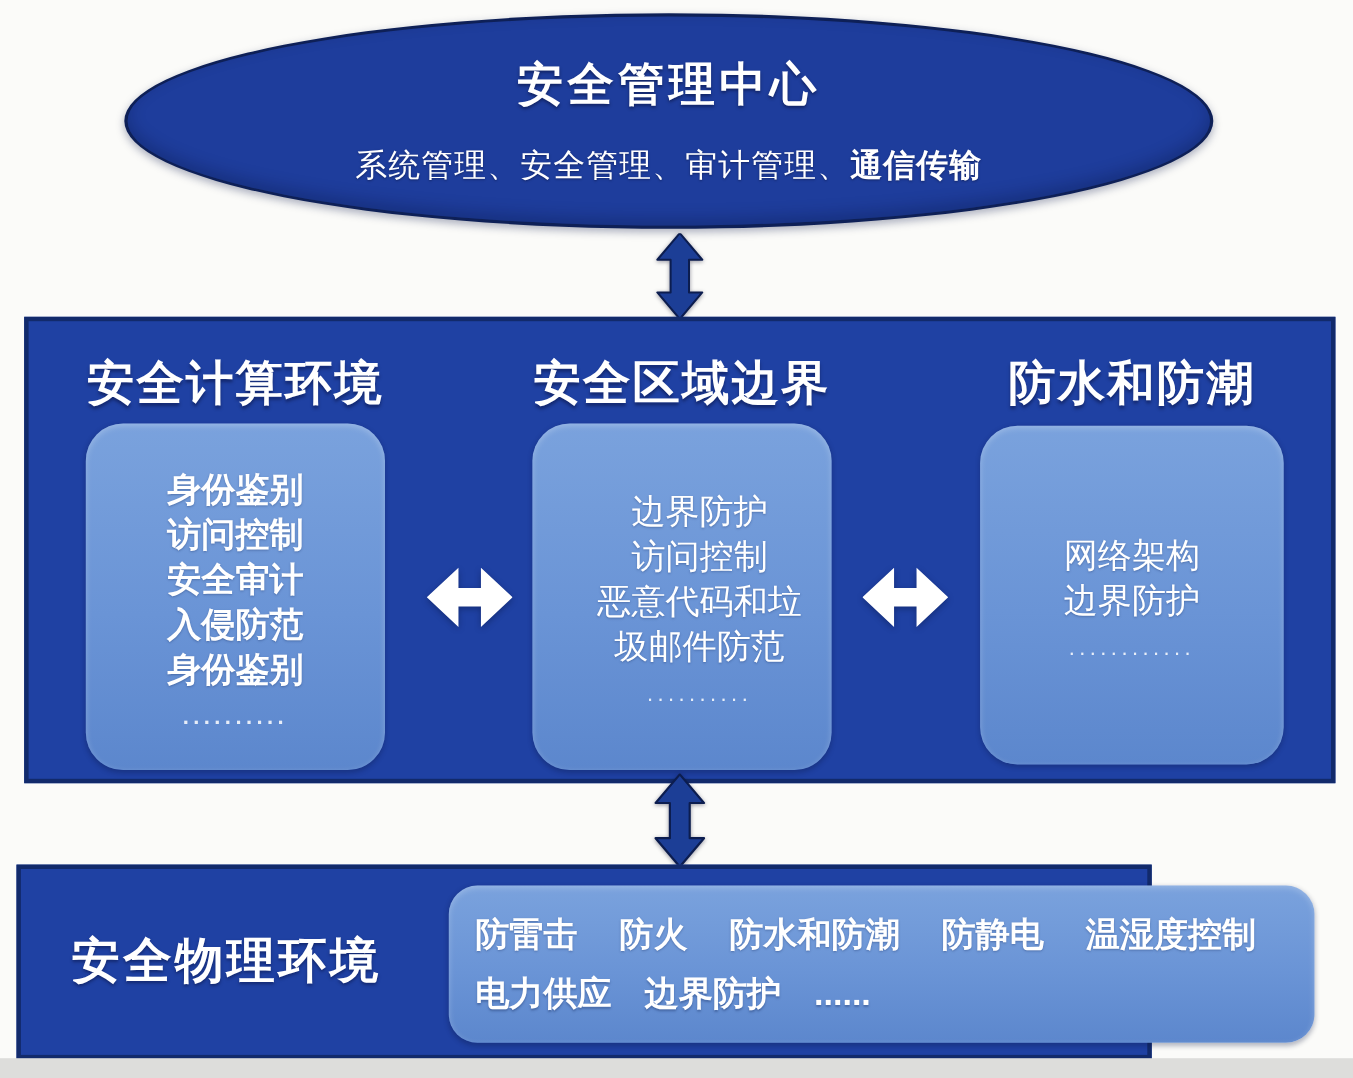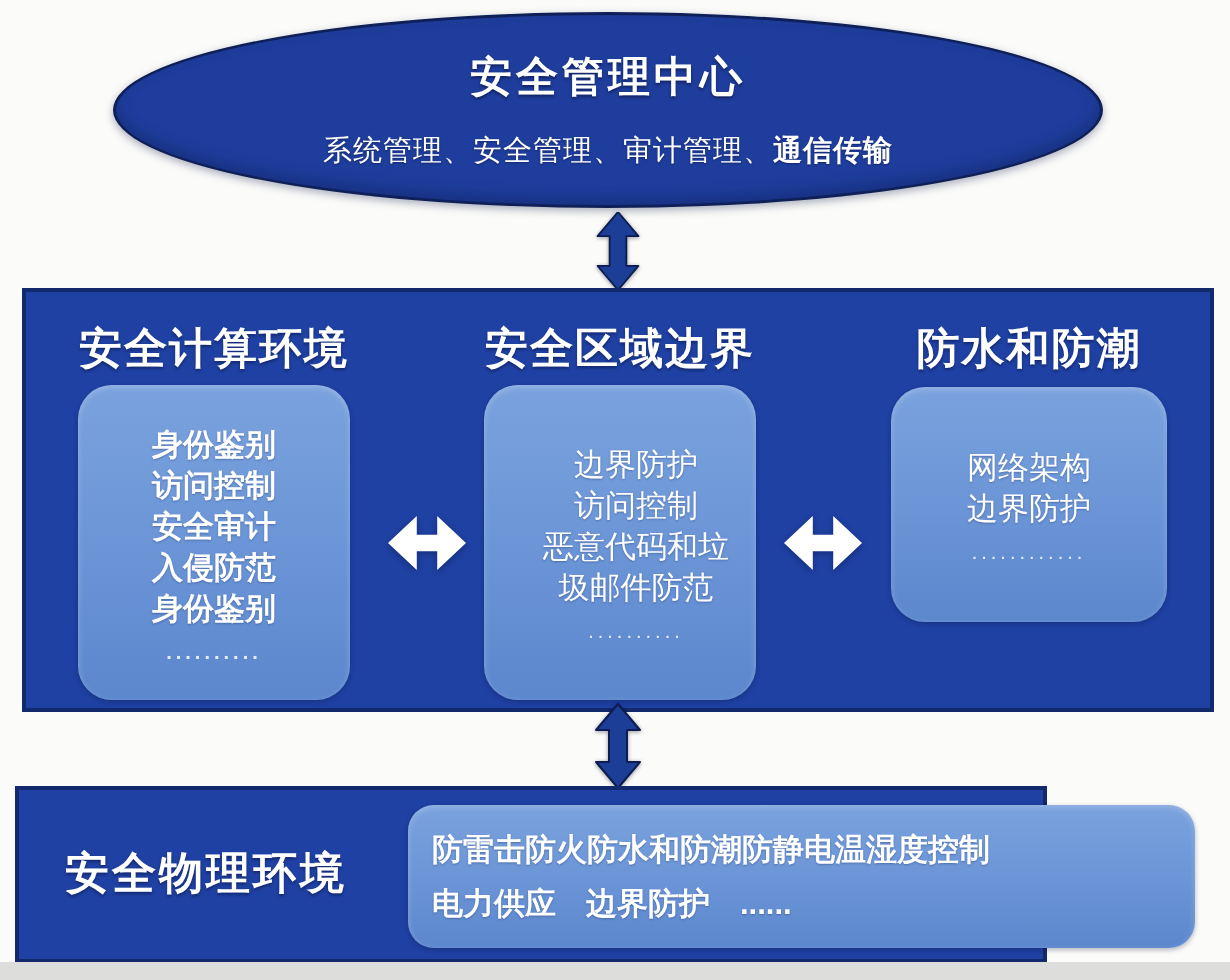--- a/index.html
+++ b/index.html
@@ -39,38 +39,38 @@
   .heading-2{left:458px;width:272px;}
   .heading-3{left:865px;width:276px;}
   .inner-box{
     position:absolute;top:93px;height:315px;box-sizing:border-box;border-radius:34px;
     background:linear-gradient(180deg,#7aa2dd 0%,#6a94d6 55%,#5c87cd 100%);
     display:flex;flex-direction:column;align-items:center;justify-content:center;
     box-shadow:inset 0 2px 6px rgba(255,255,255,.25), 0 2px 5px rgba(10,20,60,.3);
   }
   .box-1{left:52px;width:272px;font-weight:bold;}
   .box-2{left:458px;width:272px;padding-left:32px;}
-  .box-3{left:865px;width:276px;top:95px;height:235px;}
+  .box-3{left:865px;width:276px;top:95px;height:308px;}
   .box-item{font-size:31px;line-height:41px;text-align:center;text-shadow:0 1px 2px rgba(20,40,90,.35);}
   .box-item.wrap{max-width:200px;}
   .box-dots{margin-top:13px;font-size:20px;letter-spacing:4px;line-height:20px;opacity:.85;}
   
   .panel-bottom{left:15px;top:786px;width:1032px;height:177px;}
   .bottom-heading{
     position:absolute;left:46px;top:54px;font-size:44px;font-weight:bold;letter-spacing:3px;
     text-shadow:0 2px 3px rgba(0,0,30,.4);white-space:nowrap;
   }
   .bottom-box{
     position:absolute;left:389px;top:15px;width:787px;height:143px;box-sizing:border-box;
     border-radius:26px;padding-left:24px;
     background:linear-gradient(180deg,#7aa2dd 0%,#6a94d6 55%,#5c87cd 100%);
     display:flex;flex-direction:column;justify-content:center;gap:12px;
     box-shadow:inset 0 2px 6px rgba(255,255,255,.25), 0 2px 5px rgba(10,20,60,.3);
   }
-  .b-line{display:flex;align-items:baseline;font-size:31px;font-weight:bold;
+  .b-line{display:flex;align-items:baseline;gap:38px;font-size:31px;font-weight:bold;
     text-shadow:0 1px 2px rgba(20,40,90,.35);white-space:nowrap;}
   .b-line-2{gap:30px;}
   
   .footer-strip{position:absolute;left:0;top:962px;width:1230px;height:18px;background:#dddddb;}
 </style>
 </head>
 <body>
 
 <div class="canvas">
 

